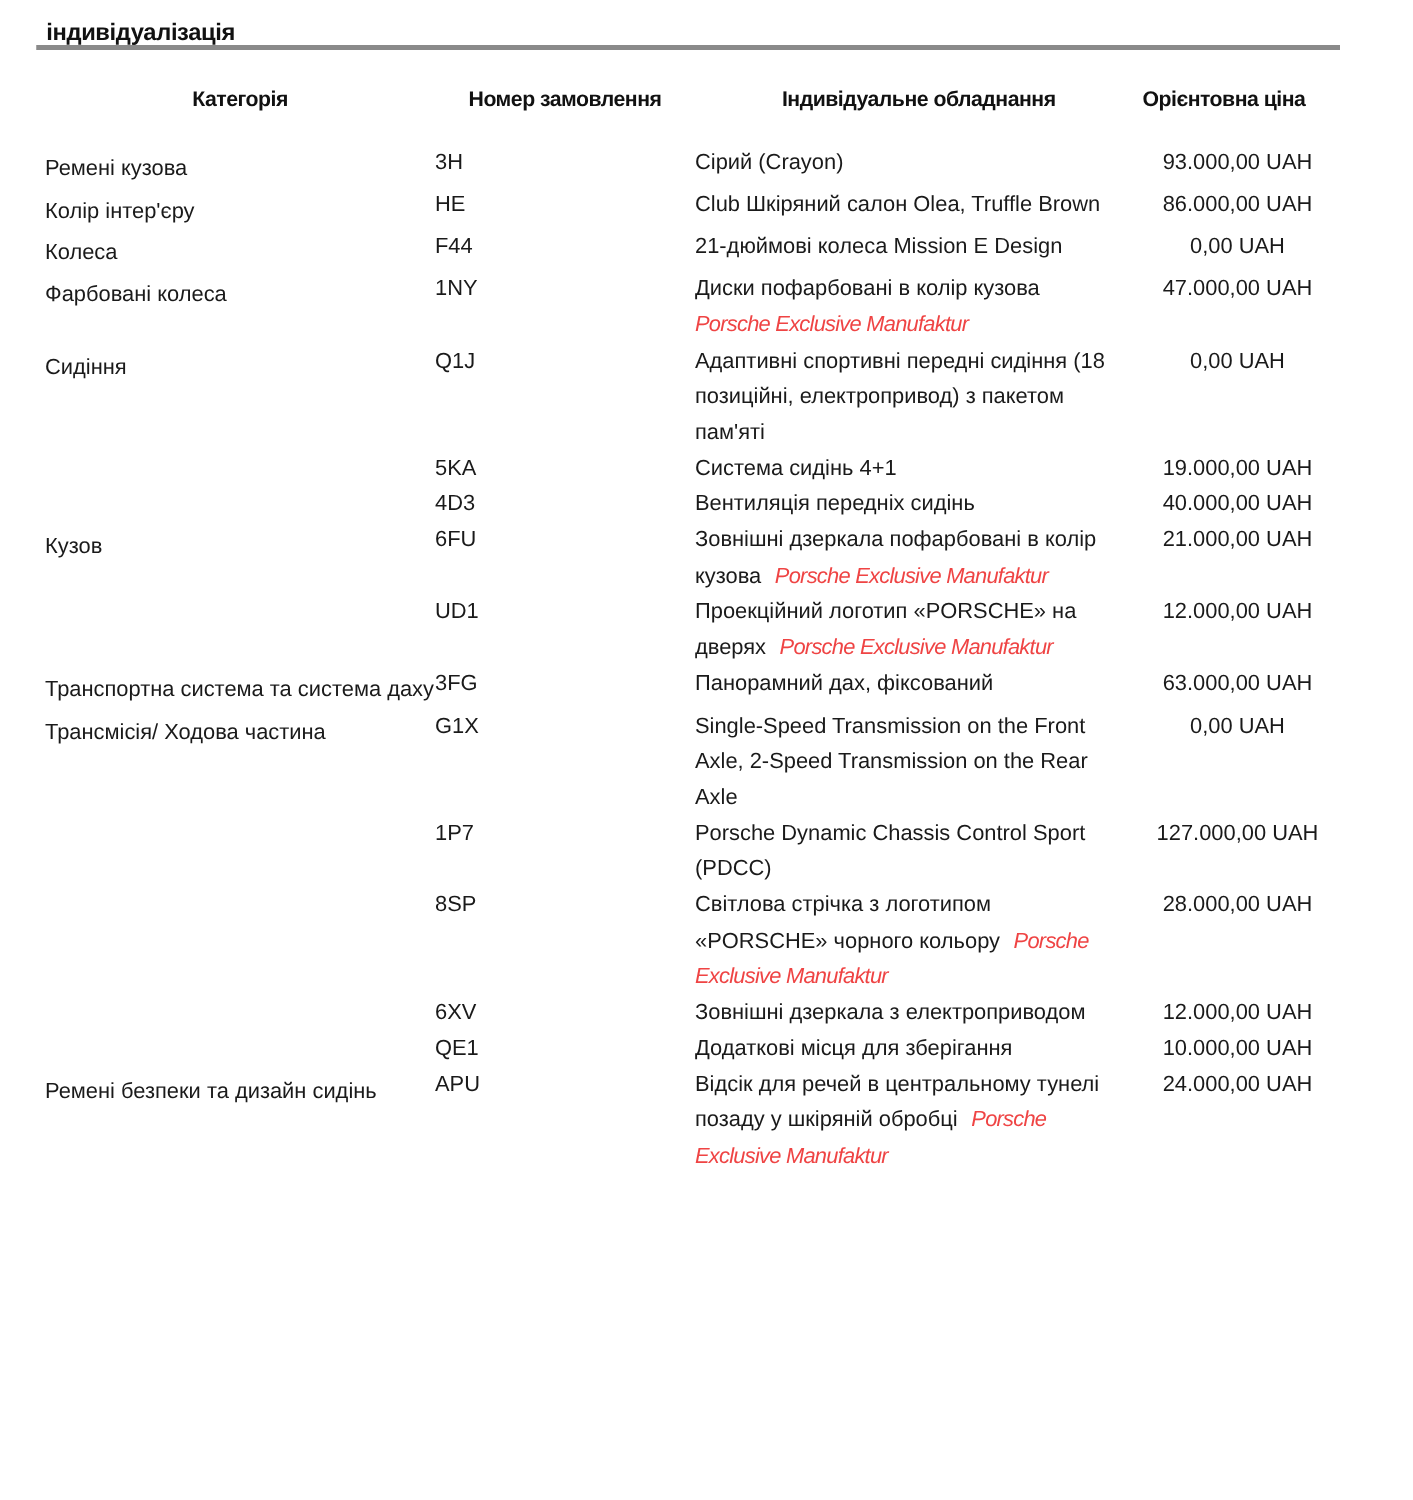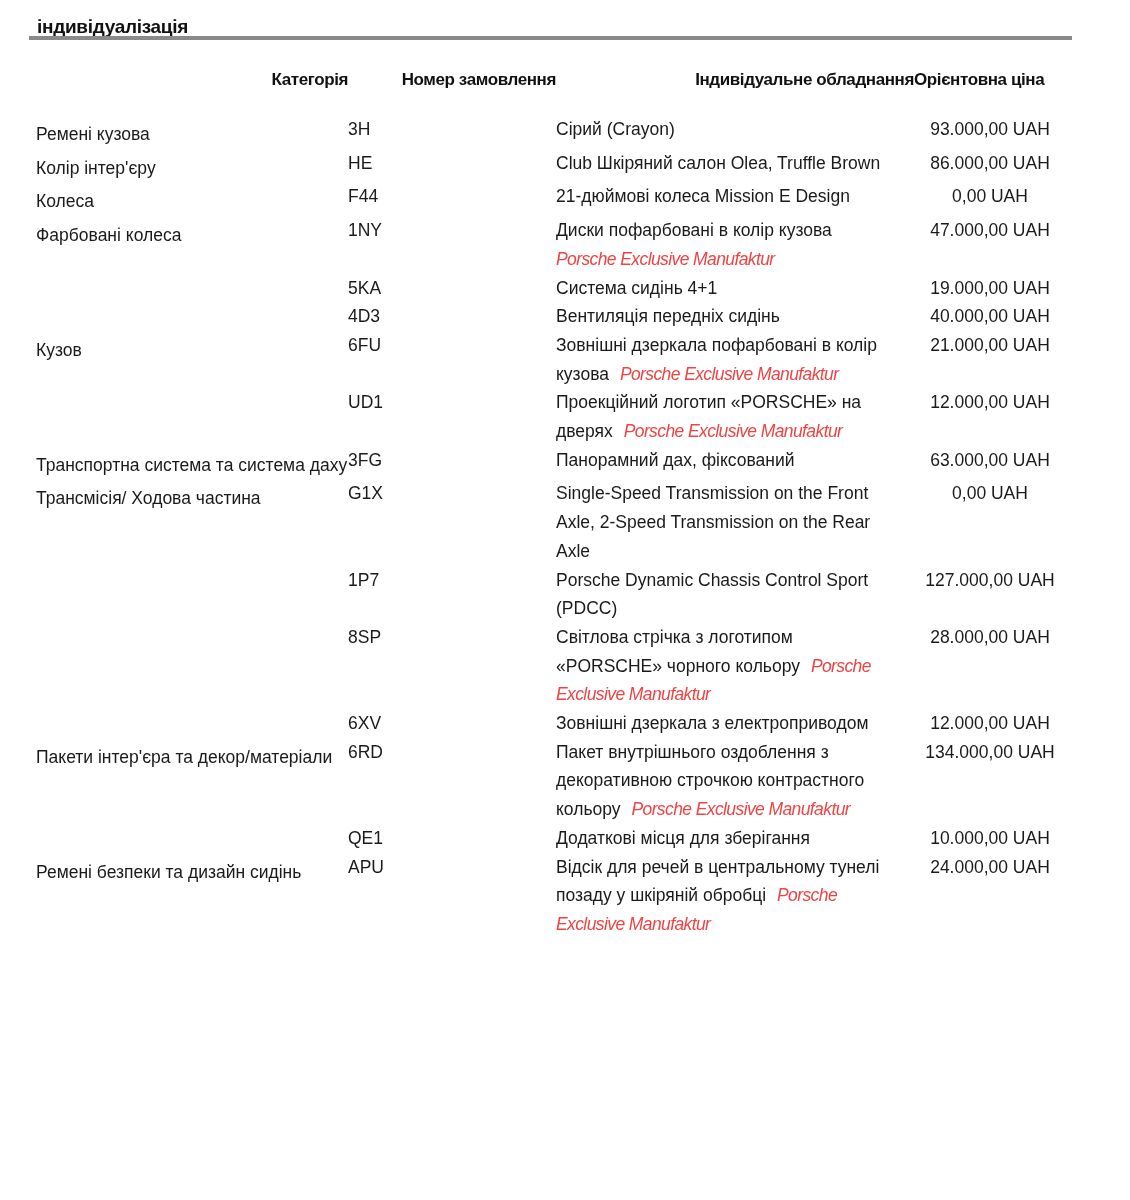--- a/index.html
+++ b/index.html
@@ -17,21 +17,21 @@
     }
     table.spec {
       position: absolute; left: 36px; top: 70px;
       border-collapse: collapse; table-layout: fixed; width: 1030px;
     }
     table.spec col.c1 { width: 312px; }
     table.spec col.c2 { width: 208px; }
     table.spec col.c3 { width: 358px; }
     table.spec col.c4 { width: 152px; }
     table.spec th {
-      font-size: 17px; font-weight: bold; letter-spacing: -0.4px; text-align: right;
+      font-size: 17px; font-weight: bold; letter-spacing: -0.4px; text-align: center;
       padding: 0 0 25px 0; vertical-align: top; color: #111; height: 18px;
     }
     table.spec th.price { text-align: left; }
     table.spec td {
       font-size: 17.5px; line-height: 28.7px; vertical-align: top; padding: 0;
       color: #1a1a1a;
     }
     td.cat { line-height: 18px; padding-top: 5px !important; }
     td.price { text-align: center; white-space: nowrap; }
     td.equip { padding-right: 12px !important; }
@@ -81,20 +81,26 @@
         <td class="equip"><span>21-дюймові колеса Mission E Design</span></td>
         <td class="price">0,00 UAH</td>
       </tr>
       <tr>
         <td class="cat">Фарбовані колеса</td>
         <td>1NY</td>
         <td class="equip"><span>Диски пофарбовані в колір кузова</span><br> <span class="pem block">Porsche Exclusive Manufaktur</span></td>
         <td class="price">47.000,00 UAH</td>
       </tr>
       <tr>
+        <td class="cat">Сидіння</td>
+        <td>Q1J</td>
+        <td class="equip"><span>Адаптивні спортивні передні сидіння (18 позиційні, електропривод) з пакетом пам'яті</span></td>
+        <td class="price">0,00 UAH</td>
+      </tr>
+      <tr>
         <td class="cat"></td>
         <td>5KA</td>
         <td class="equip"><span>Система сидінь 4+1</span></td>
         <td class="price">19.000,00 UAH</td>
       </tr>
       <tr>
         <td class="cat"></td>
         <td>4D3</td>
         <td class="equip"><span>Вентиляція передніх сидінь</span></td>
         <td class="price">40.000,00 UAH</td>
@@ -135,26 +141,20 @@
         <td class="equip"><span>Світлова стрічка з логотипом «PORSCHE» чорного кольору</span> <span class="pem">Porsche Exclusive Manufaktur</span></td>
         <td class="price">28.000,00 UAH</td>
       </tr>
       <tr>
         <td class="cat"></td>
         <td>6XV</td>
         <td class="equip"><span>Зовнішні дзеркала з електроприводом</span></td>
         <td class="price">12.000,00 UAH</td>
       </tr>
       <tr>
-        <td class="cat">Пакети інтер'єра та декор/матеріали</td>
-        <td>6RD</td>
-        <td class="equip"><span>Пакет внутрішнього оздоблення з декоративною строчкою контрастного кольору</span> <span class="pem">Porsche Exclusive Manufaktur</span></td>
-        <td class="price">134.000,00 UAH</td>
-      </tr>
-      <tr>
         <td class="cat"></td>
         <td>QE1</td>
         <td class="equip"><span>Додаткові місця для зберігання</span></td>
         <td class="price">10.000,00 UAH</td>
       </tr>
       <tr>
         <td class="cat">Ремені безпеки та дизайн сидінь</td>
         <td>APU</td>
         <td class="equip"><span>Відсік для речей в центральному тунелі позаду у шкіряній обробці</span> <span class="pem">Porsche Exclusive Manufaktur</span></td>
         <td class="price">24.000,00 UAH</td>

